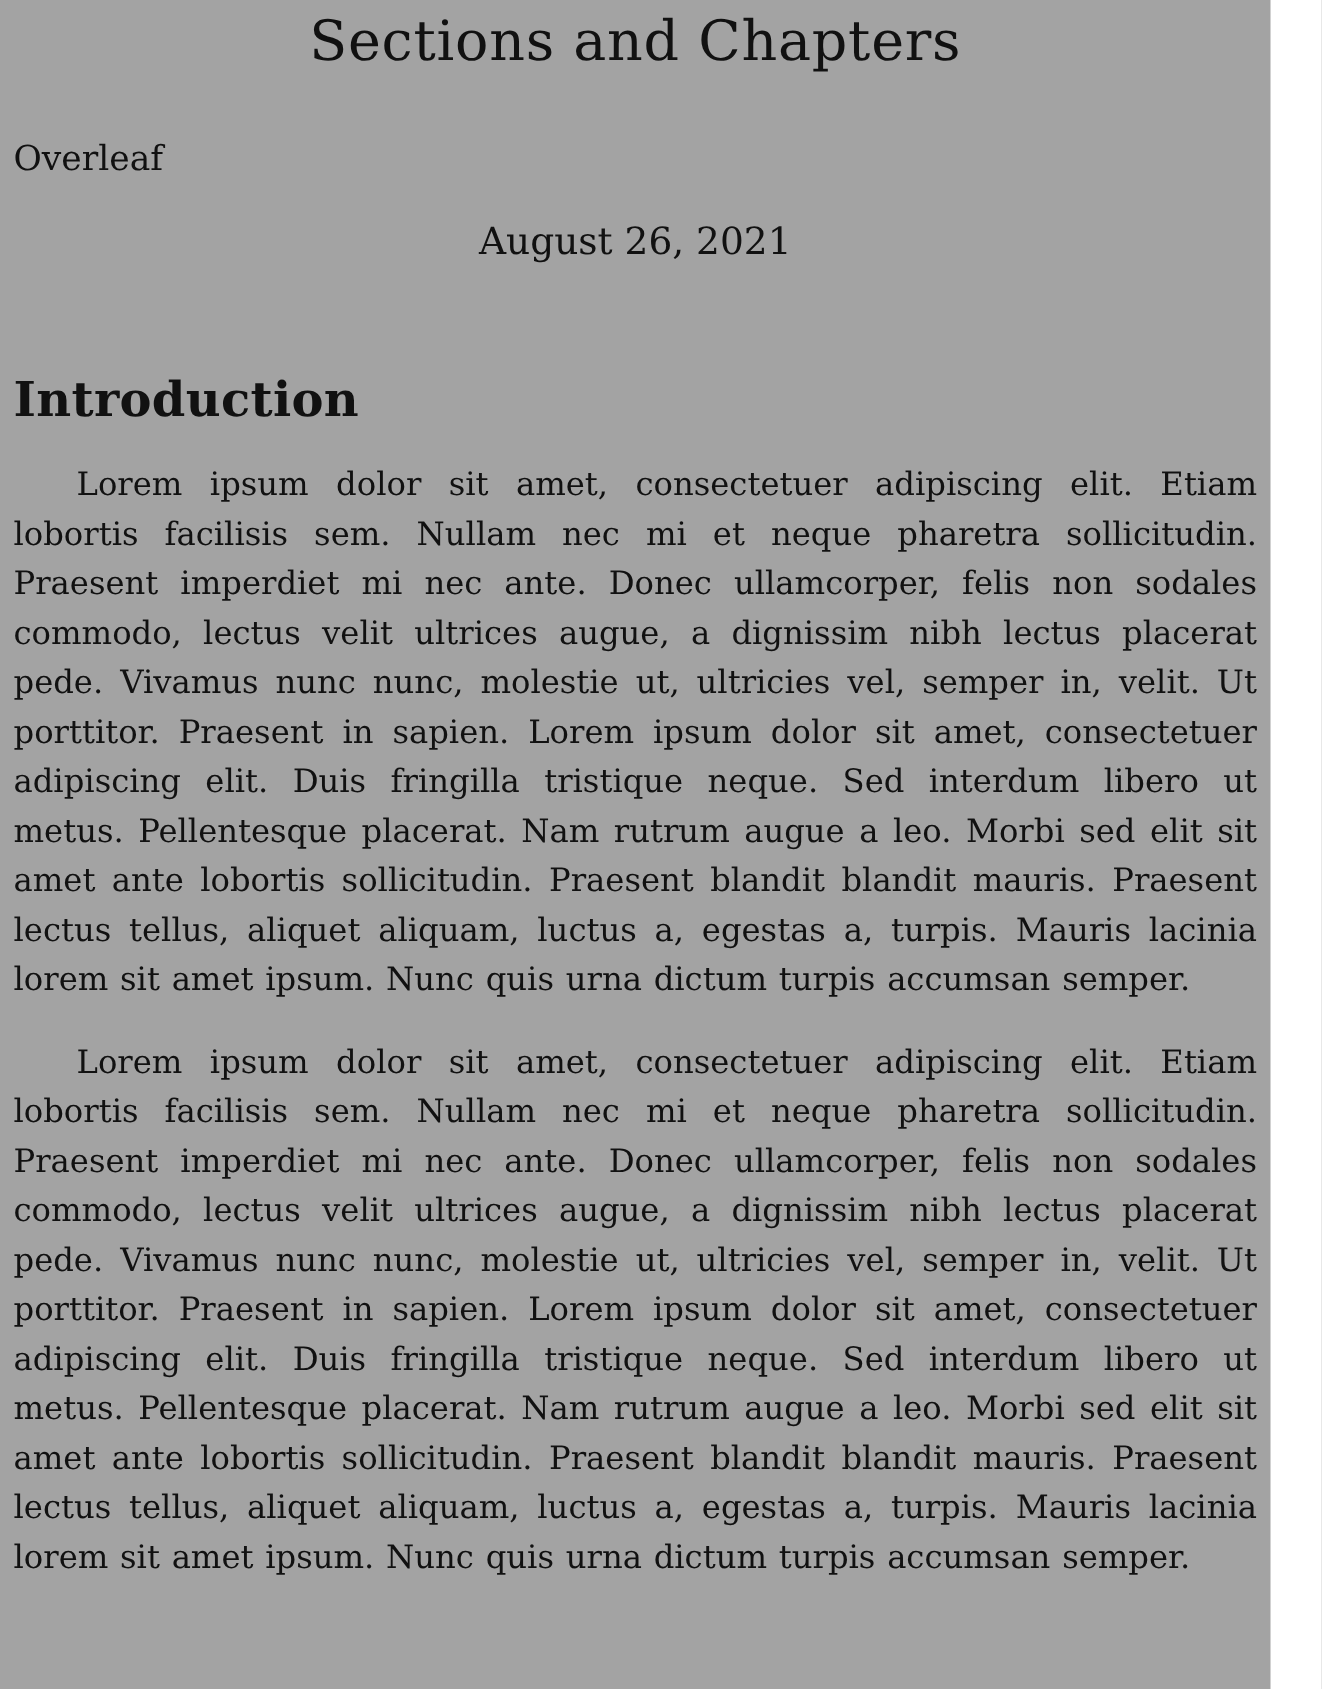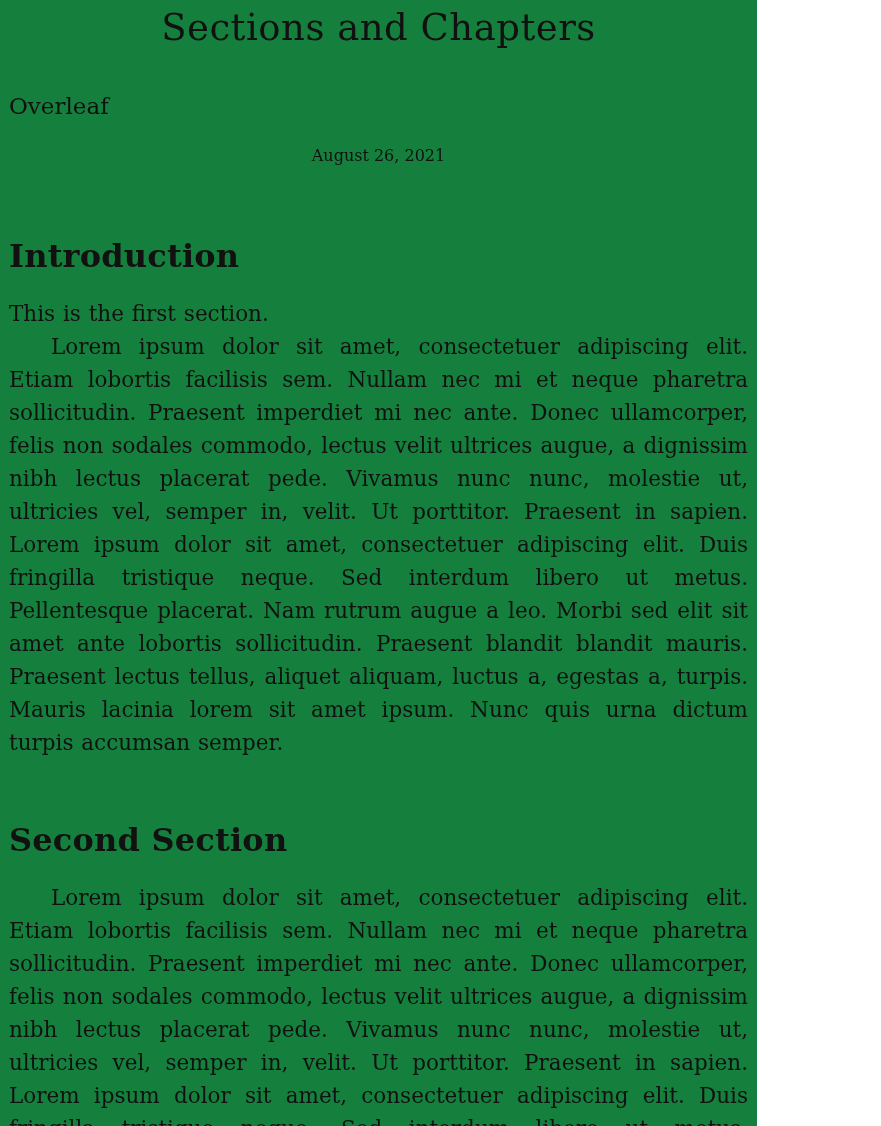--- a/index.html
+++ b/index.html
@@ -9,41 +9,41 @@
   }
   body {
     width: 881px;
     height: 1126px;
     overflow: hidden;
     color: #111111;
     font-family: "DejaVu Serif", "Liberation Serif", serif;
   }
   .page {
     box-sizing: border-box;
-    width: 757px;
+    width: 847px;
     height: 1126px;
     padding: 2px 9px 0 9px;
-    background: #15803d;
+    background: #a3a3a3;
   }
   .doc-title {
     font-size: 37px;
     font-weight: 400;
     text-align: center;
     margin: 0;
     padding-top: 4px;
     letter-spacing: 0.5px;
   }
   .doc-author {
     font-size: 23px;
     font-weight: 400;
     text-align: left;
     margin: 44px 0 0 0;
   }
   .doc-date {
-    font-size: 16px;
+    font-size: 25px;
     font-weight: 400;
     text-align: center;
     margin: 27px 0 0 0;
   }
   .section-heading {
     font-size: 32px;
     font-weight: 700;
     margin: 0;
     padding: 0;
     letter-spacing: 0.2px;
@@ -77,25 +77,23 @@
 
   <h1 class="doc-title">Sections and Chapters</h1>
 
   <div class="doc-author">Overleaf</div>
 
   <div class="doc-date">August 26, 2021</div>
 
   <div>
     <h2 class="section-heading first">Introduction</h2>
     <div class="section-body">
-      <p class="lead-line">This is the first section.</p>
       <p class="body-par">Lorem ipsum dolor sit amet, consectetuer adipiscing elit. Etiam lobortis facilisis sem. Nullam nec mi et neque pharetra sollicitudin. Praesent imperdiet mi nec ante. Donec ullamcorper, felis non sodales commodo, lectus velit ultrices augue, a dignissim nibh lectus placerat pede. Vivamus nunc nunc, molestie ut, ultricies vel, semper in, velit. Ut porttitor. Praesent in sapien. Lorem ipsum dolor sit amet, consectetuer adipiscing elit. Duis fringilla tristique neque. Sed interdum libero ut metus. Pellentesque placerat. Nam rutrum augue a leo. Morbi sed elit sit amet ante lobortis sollicitudin. Praesent blandit blandit mauris. Praesent lectus tellus, aliquet aliquam, luctus a, egestas a, turpis. Mauris lacinia lorem sit amet ipsum. Nunc quis urna dictum turpis accumsan semper.</p>
     </div>
   </div>
 
   <div>
-    <h2 class="section-heading second">Second Section</h2>
     <div class="section-body">
       <p class="body-par">Lorem ipsum dolor sit amet, consectetuer adipiscing elit. Etiam lobortis facilisis sem. Nullam nec mi et neque pharetra sollicitudin. Praesent imperdiet mi nec ante. Donec ullamcorper, felis non sodales commodo, lectus velit ultrices augue, a dignissim nibh lectus placerat pede. Vivamus nunc nunc, molestie ut, ultricies vel, semper in, velit. Ut porttitor. Praesent in sapien. Lorem ipsum dolor sit amet, consectetuer adipiscing elit. Duis fringilla tristique neque. Sed interdum libero ut metus. Pellentesque placerat. Nam rutrum augue a leo. Morbi sed elit sit amet ante lobortis sollicitudin. Praesent blandit blandit mauris. Praesent lectus tellus, aliquet aliquam, luctus a, egestas a, turpis. Mauris lacinia lorem sit amet ipsum. Nunc quis urna dictum turpis accumsan semper.</p>
     </div>
   </div>
 
 </div>
 
 </body></html>

